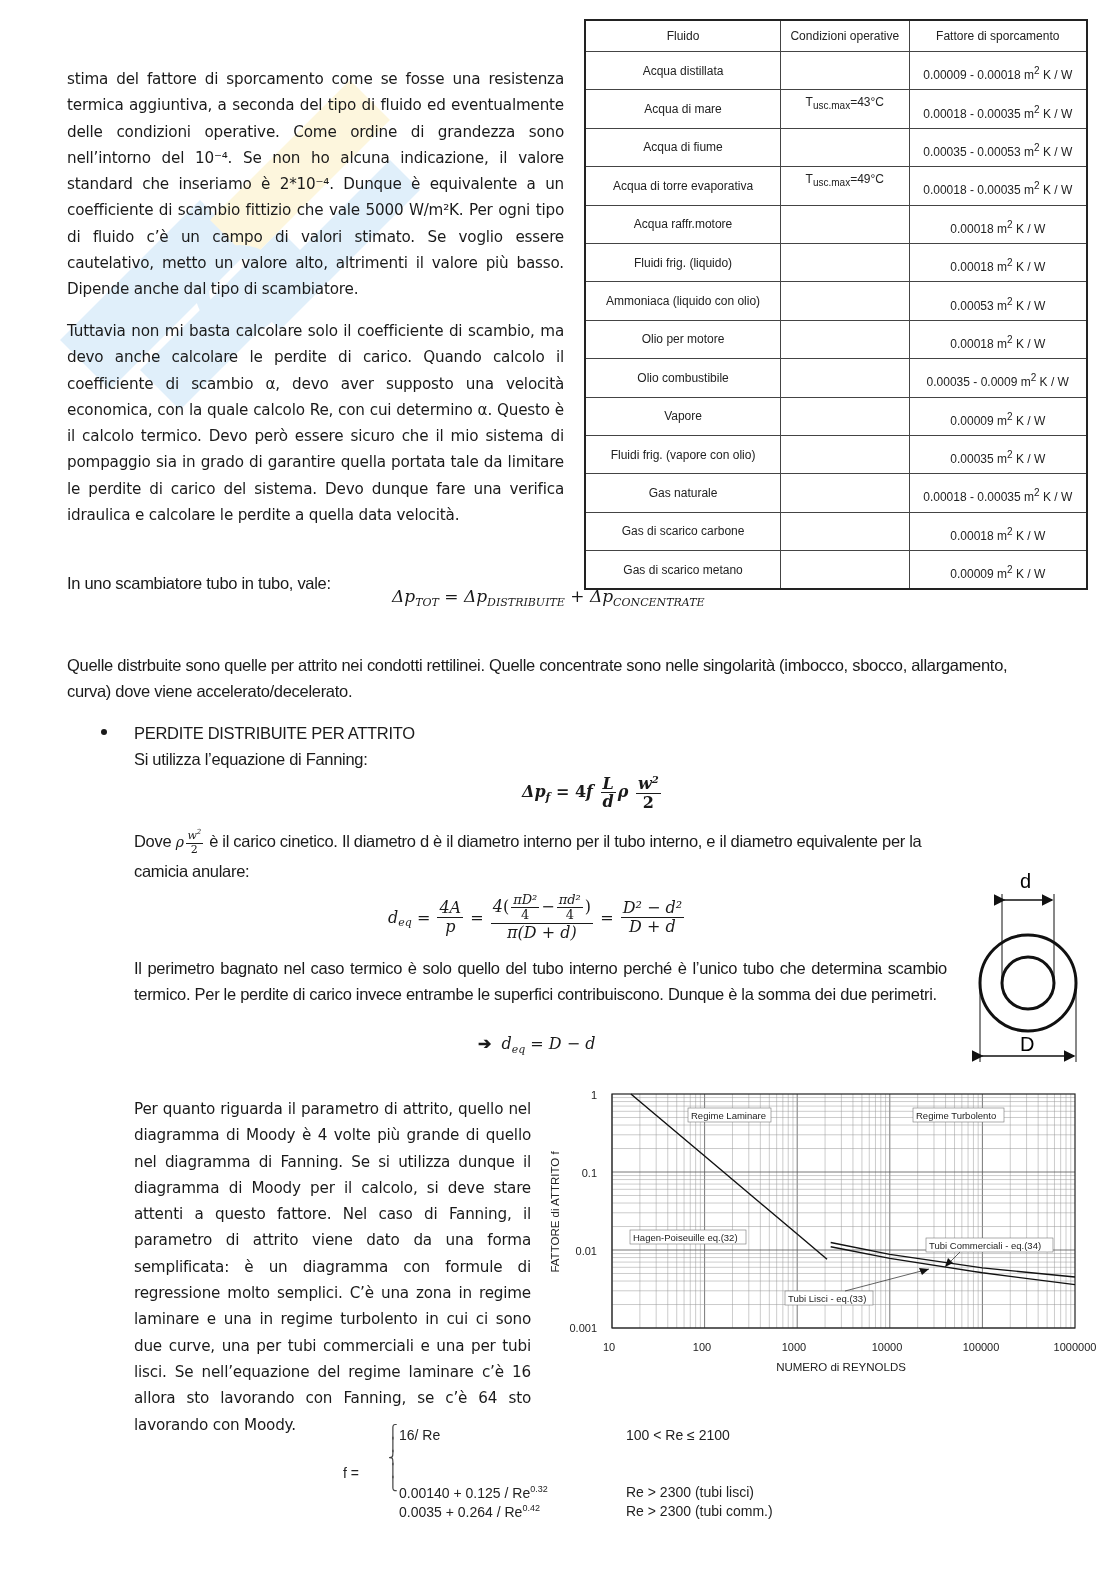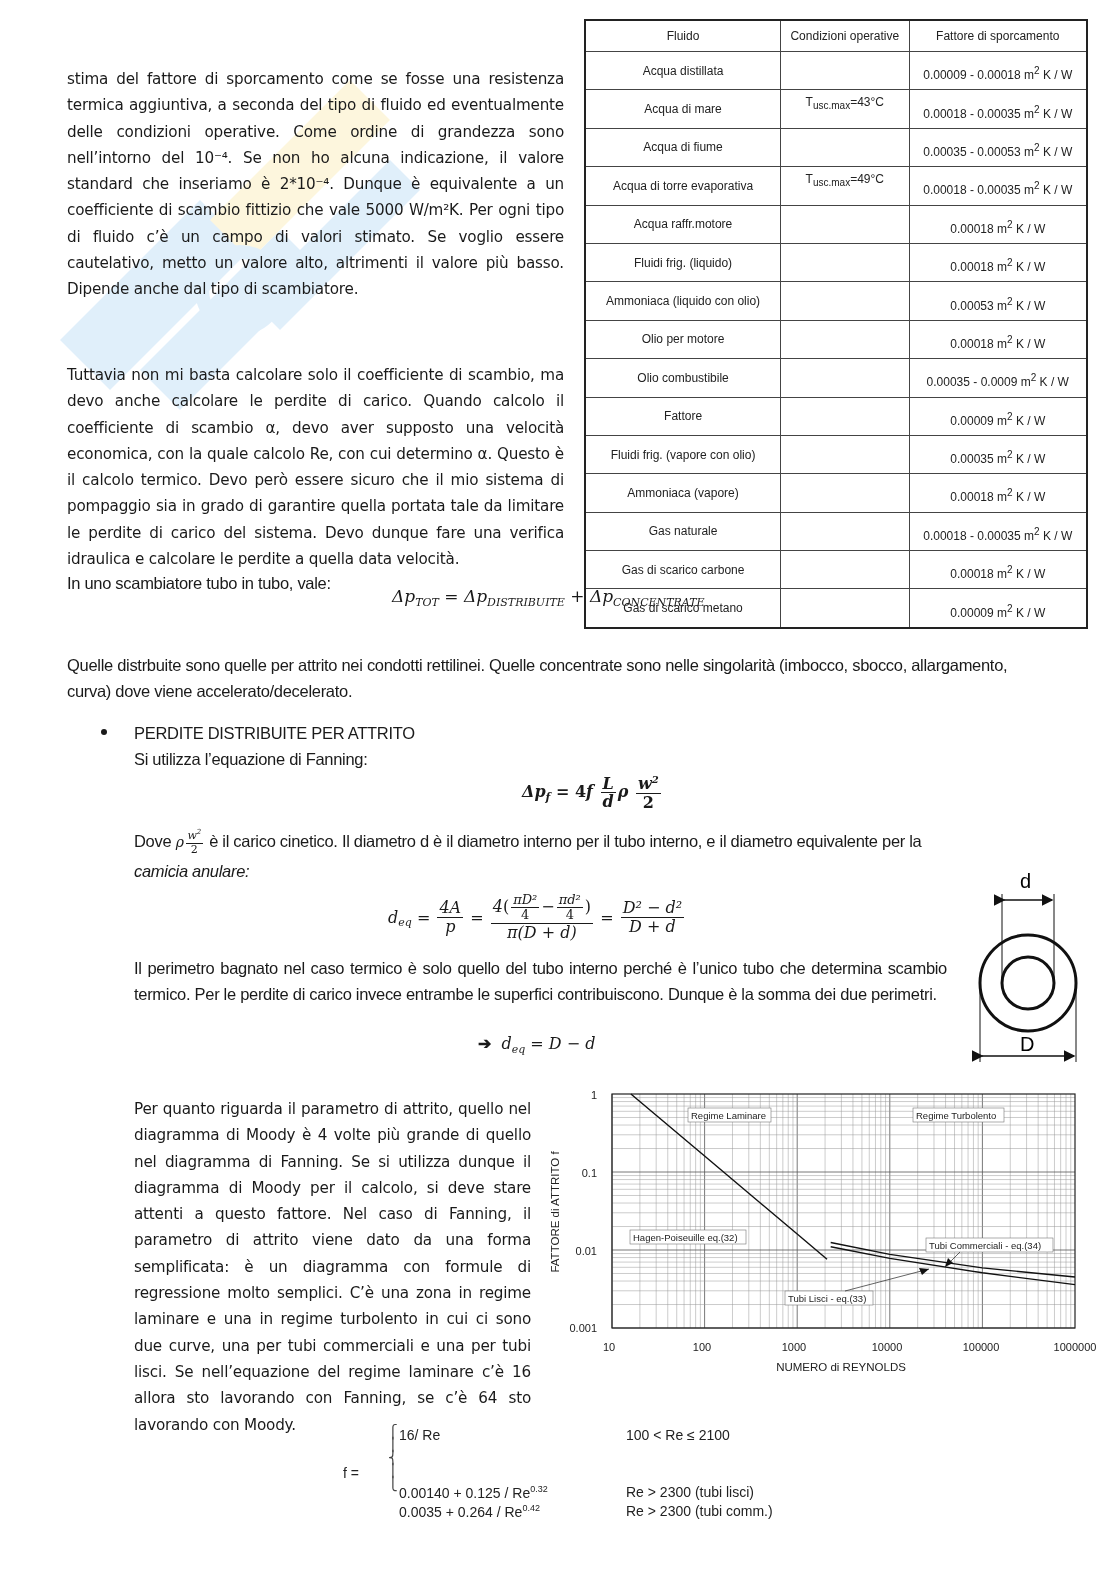--- a/index.html
+++ b/index.html
@@ -45,21 +45,21 @@
     <polygon points="190,180 330,40 370,80 230,220" fill="#f7d24a"></polygon>
     <polygon points="230,260 370,120 400,150 260,290" fill="#5aa9e6"></polygon>
     <circle cx="220" cy="250" r="38" fill="none" stroke="#5aa9e6" stroke-width="14"></circle>
   </g>
 </svg>
 
 <div class="para" style="left:67px; top:66px; width:497px;">
   <span>stima del fattore di sporcamento come se fosse una resistenza termica aggiuntiva, a seconda del tipo di fluido ed eventualmente delle condizioni operative. Come ordine di grandezza sono nell’intorno del 10⁻⁴. Se non ho alcuna indicazione, il valore standard che inseriamo è 2*10⁻⁴. Dunque è equivalente a un coefficiente di scambio fittizio che vale 5000 W/m²K. Per ogni tipo di fluido c’è un campo di valori stimato. Se voglio essere cautelativo, metto un valore alto, altrimenti il valore più basso. Dipende anche dal tipo di scambiatore.</span>
 </div>
 
-<div class="para" style="left:67px; top:318px; width:497px;margin-top:44px;">
+<div class="para" style="left:67px; top:318px; width:497px;">
   <span>Tuttavia non mi basta calcolare solo il coefficiente di scambio, ma devo anche calcolare le perdite di carico. Quando calcolo il coefficiente di scambio α, devo aver supposto una velocità economica, con la quale calcolo Re, con cui determino α. Questo è il calcolo termico. Devo però essere sicuro che il mio sistema di pompaggio sia in grado di garantire quella portata tale da limitare le perdite di carico del sistema. Devo dunque fare una verifica idraulica e calcolare le perdite a quella data velocità.</span>
 </div>
 
 <table class="fouling">
   <thead>
     <tr>
       <th class="c1">Fluido</th>
       <th class="c2">Condizioni operative</th>
       <th class="c3">Fattore di sporcamento</th>
     </tr>
@@ -104,33 +104,28 @@
         <td>Olio per motore</td>
         <td></td>
         <td class="val"><span>0.00018 </span><span>m<sup>2</sup> K / W</span></td>
       </tr>
       <tr>
         <td>Olio combustibile</td>
         <td></td>
         <td class="val"><span>0.00035 - 0.0009 </span><span>m<sup>2</sup> K / W</span></td>
       </tr>
       <tr>
-        <td>Fattore</td>
+        <td>Vapore</td>
         <td></td>
         <td class="val"><span>0.00009 </span><span>m<sup>2</sup> K / W</span></td>
       </tr>
       <tr>
         <td>Fluidi frig. (vapore con olio)</td>
         <td></td>
         <td class="val"><span>0.00035 </span><span>m<sup>2</sup> K / W</span></td>
-      </tr>
-      <tr>
-        <td>Ammoniaca (vapore)</td>
-        <td></td>
-        <td class="val"><span>0.00018 </span><span>m<sup>2</sup> K / W</span></td>
       </tr>
       <tr>
         <td>Gas naturale</td>
         <td></td>
         <td class="val"><span>0.00018 - 0.00035 </span><span>m<sup>2</sup> K / W</span></td>
       </tr>
       <tr>
         <td>Gas di scarico carbone</td>
         <td></td>
         <td class="val"><span>0.00018 </span><span>m<sup>2</sup> K / W</span></td>
@@ -180,21 +175,21 @@
 </div>
 
 <div class="para narrow" style="left:134px; top:828px; width:920px; text-align:left;">
   <span>Dove</span>
   <span class="math" style="position:static; font-size:14px;">ρ<span class="frac" style="font-size:11px;">
         <span class="n">w<sup style="font-size:7px">2</sup></span>
         <span class="d up">2</span>
       </span></span>
   <span>è il carico cinetico. Il diametro d è il diametro interno per il tubo interno, e il diametro equivalente per la</span>
 </div>
-<div class="para narrow" style="left:134px; top:858px; width:600px; text-align:left;font-style:italic;">
+<div class="para narrow" style="left:134px; top:858px; width:600px; text-align:left;">
   <span>camicia anulare:</span>
 </div>
 
 <div class="math" style="left:388px; top:893px; font-size:16px; display:flex; align-items:center;">
   <span>d</span>
     <sub style="margin-top:10px">eq</sub>
     <span class="up">&nbsp;=&nbsp;</span>
   <span class="frac">
       <span class="n">4A</span>
       <span class="d">p</span>

